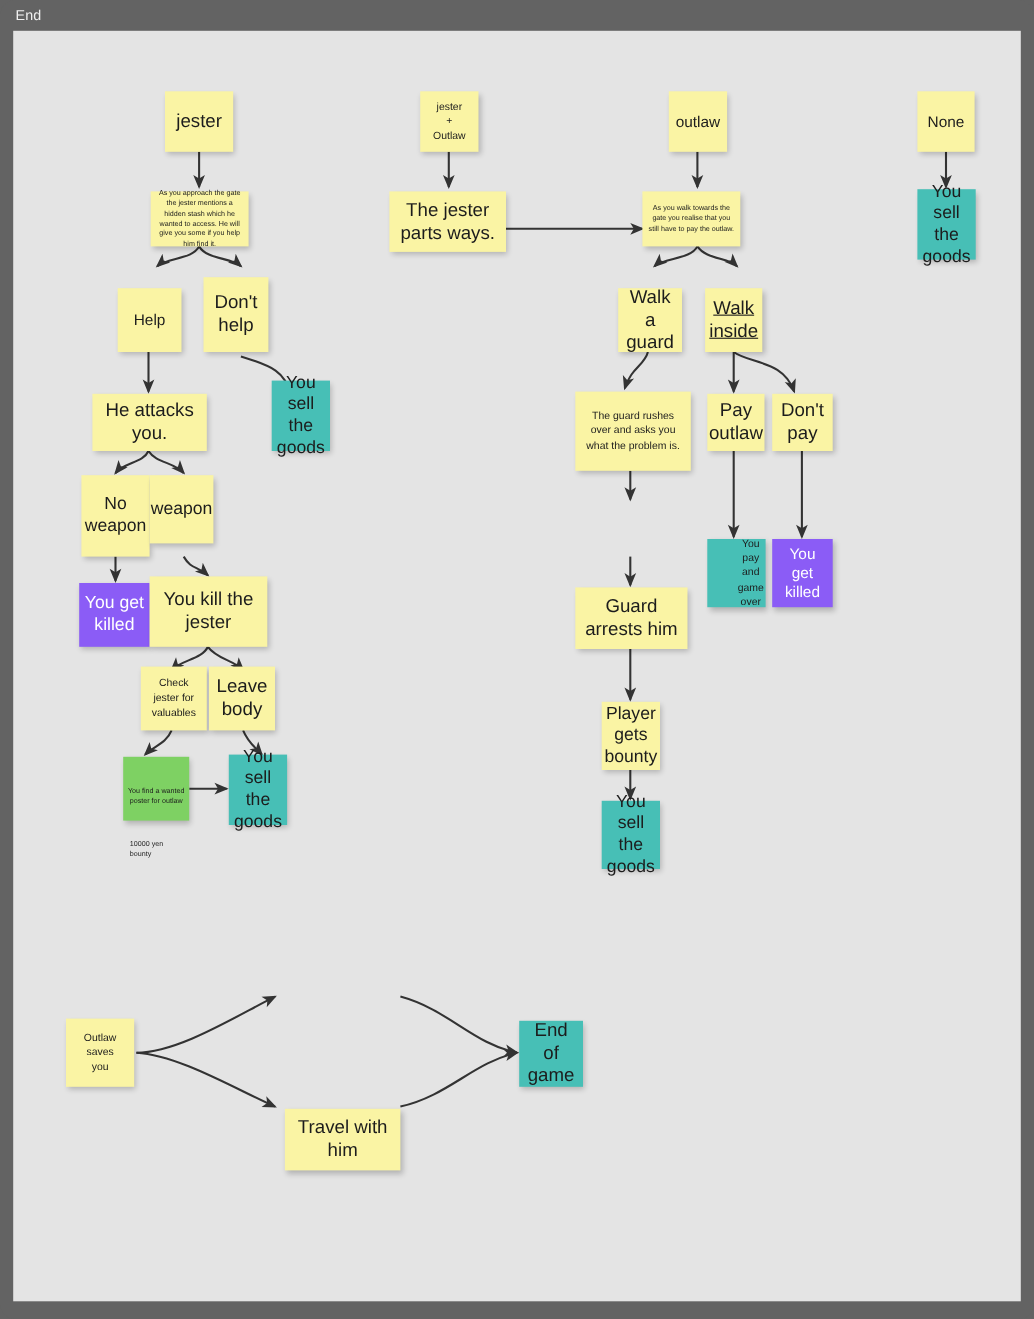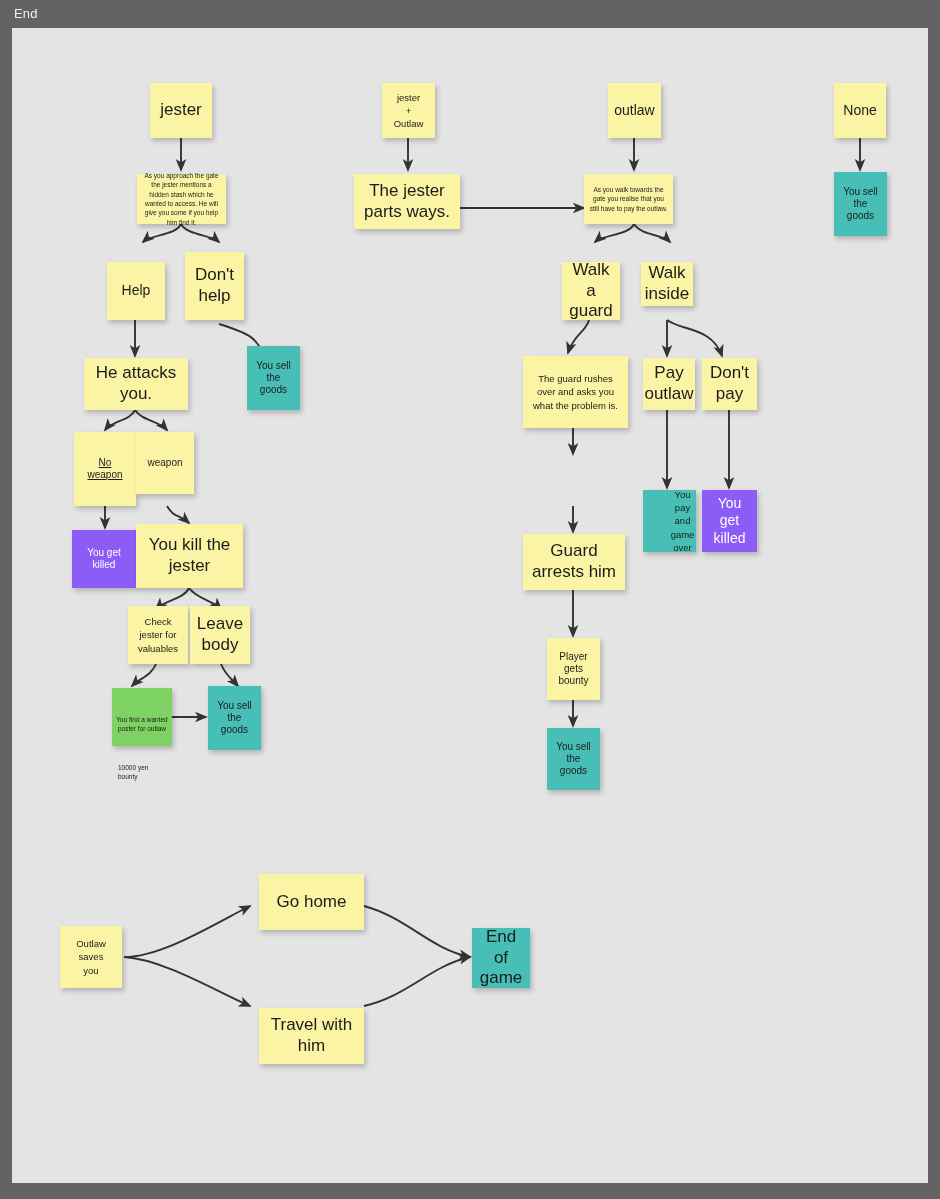--- a/index.html
+++ b/index.html
@@ -58,21 +58,21 @@
     box-shadow: 2px 3px 5px rgba(0,0,0,0.22);
     word-wrap: break-word;
     white-space: pre-line;
   }
   .yellow { background: #faf4a4; }
   .teal   { background: #47bfb6; }
   .green  { background: #7ed163; }
   .black  { background: #8b5cf6; color: #ffffff; }
   .f-xs  { font-size: 6.5px; line-height: 1.45; }
   .f-sm  { font-size: 9.5px; line-height: 1.4; }
-  .f-md  { font-size: 10px; }
+  .f-md  { font-size: 16px; }
   .f-lg  { font-size: 14px; }
   .f-xl  { font-size: 17px; }
   .f-xxl { font-size: 14px; }
 </style>
 </head>
 <body>
 
 <div id="root">
 
   <div id="titlebar">
@@ -131,21 +131,21 @@
     <div class="note yellow f-xl" style="left:138px;  top:55px;   width:62px;  height:55px;">jester</div>
     <div class="note yellow f-xs" style="left:125px;  top:146px;  width:89px;  height:50px;">As you approach the gate the jester mentions a hidden stash which he wanted to access. He will give you some if you help him find it.</div>
     <div class="note yellow f-xxl" style="left:95px;   top:234px;  width:58px;  height:58px;">Help</div>
     <div class="note yellow f-xl" style="left:173px;  top:224px;  width:59px;  height:68px;">Don't
 help</div>
     <div class="note yellow f-xl" style="left:72px;   top:330px;  width:104px; height:52px;">He attacks
 you.</div>
     <div class="note teal   f-md" style="left:235px;  top:318px;  width:53px;  height:64px;">You sell
 the
 goods</div>
-    <div class="note yellow f-md" style="left:62px;   top:404px;  width:62px;  height:74px;text-decoration:underline;">No
+    <div class="note yellow f-md" style="left:62px;   top:404px;  width:62px;  height:74px;">No
 weapon</div>
     <div class="note yellow f-md" style="left:124px;  top:404px;  width:58px;  height:62px;">weapon</div>
     <div class="note black  f-md" style="left:60px;   top:502px;  width:64px;  height:58px;">You get
 killed</div>
     <div class="note yellow f-xl" style="left:124px;  top:496px;  width:107px; height:64px;">You kill the
 jester</div>
     <div class="note yellow f-sm" style="left:116px;  top:578px;  width:60px;  height:58px;">Check
 jester for
 valuables</div>
     <div class="note yellow f-xl" style="left:178px;  top:578px;  width:60px;  height:58px;">Leave
@@ -163,21 +163,21 @@
 
     <div class="note yellow f-sm" style="left:370px;  top:55px;   width:53px;  height:55px;">jester
 +
 Outlaw</div>
     <div class="note yellow f-xl" style="left:342px;  top:146px;  width:106px; height:55px;">The jester
 parts ways.</div>
     <div class="note yellow f-lg" style="left:596px;  top:55px;   width:53px;  height:55px;">outlaw</div>
     <div class="note yellow f-xs" style="left:572px;  top:146px;  width:89px;  height:50px;">As you walk towards the gate you realise that you still have to pay the outlaw.</div>
     <div class="note yellow f-xl" style="left:550px;  top:234px;  width:58px;  height:58px;">Walk a
 guard</div>
-    <div class="note yellow f-xl" style="left:629px;  top:234px;  width:52px;  height:44px;">Walk
+    <div class="note yellow f-xl" style="left:629px;  top:234px;  width:52px;  height:58px;text-decoration:underline;">Walk
 inside</div>
     <div class="note yellow f-sm" style="left:511px;  top:328px;  width:105px; height:72px;">The guard rushes over and asks you what the problem is.</div>
     <div class="note yellow f-xl" style="left:631px;  top:330px;  width:52px;  height:52px;">Pay
 outlaw</div>
     <div class="note yellow f-xl" style="left:690px;  top:330px;  width:55px;  height:52px;">Don't
 pay</div>
     <div class="note teal   f-sm" style="left:631px;  top:462px;  width:53px;  height:62px;padding-left:31px;">You pay
 and game
 over</div>
     <div class="note black  f-lg" style="left:690px;  top:462px;  width:55px;  height:62px;">You get
@@ -192,20 +192,19 @@
 goods</div>
 
     <div class="note yellow f-xxl" style="left:822px;  top:55px;   width:52px;  height:55px;">None</div>
     <div class="note teal   f-md" style="left:822px;  top:144px;  width:53px;  height:64px;">You sell
 the
 goods</div>
 
     <div class="note yellow f-sm" style="left:48px;   top:898px;  width:62px;  height:62px;">Outlaw
 saves
 you</div>
-    <div class="note yellow f-xl" style="left:247px;  top:846px;  width:105px; height:56px;">Go home</div>
     <div class="note yellow f-xl" style="left:247px;  top:946px;  width:105px; height:56px;margin-top:34px;">Travel with
 him</div>
     <div class="note teal   f-xl" style="left:460px;  top:900px;  width:58px;  height:60px;">End of
 game</div>
 
   </div>
 </div>
 
 </body></html>

